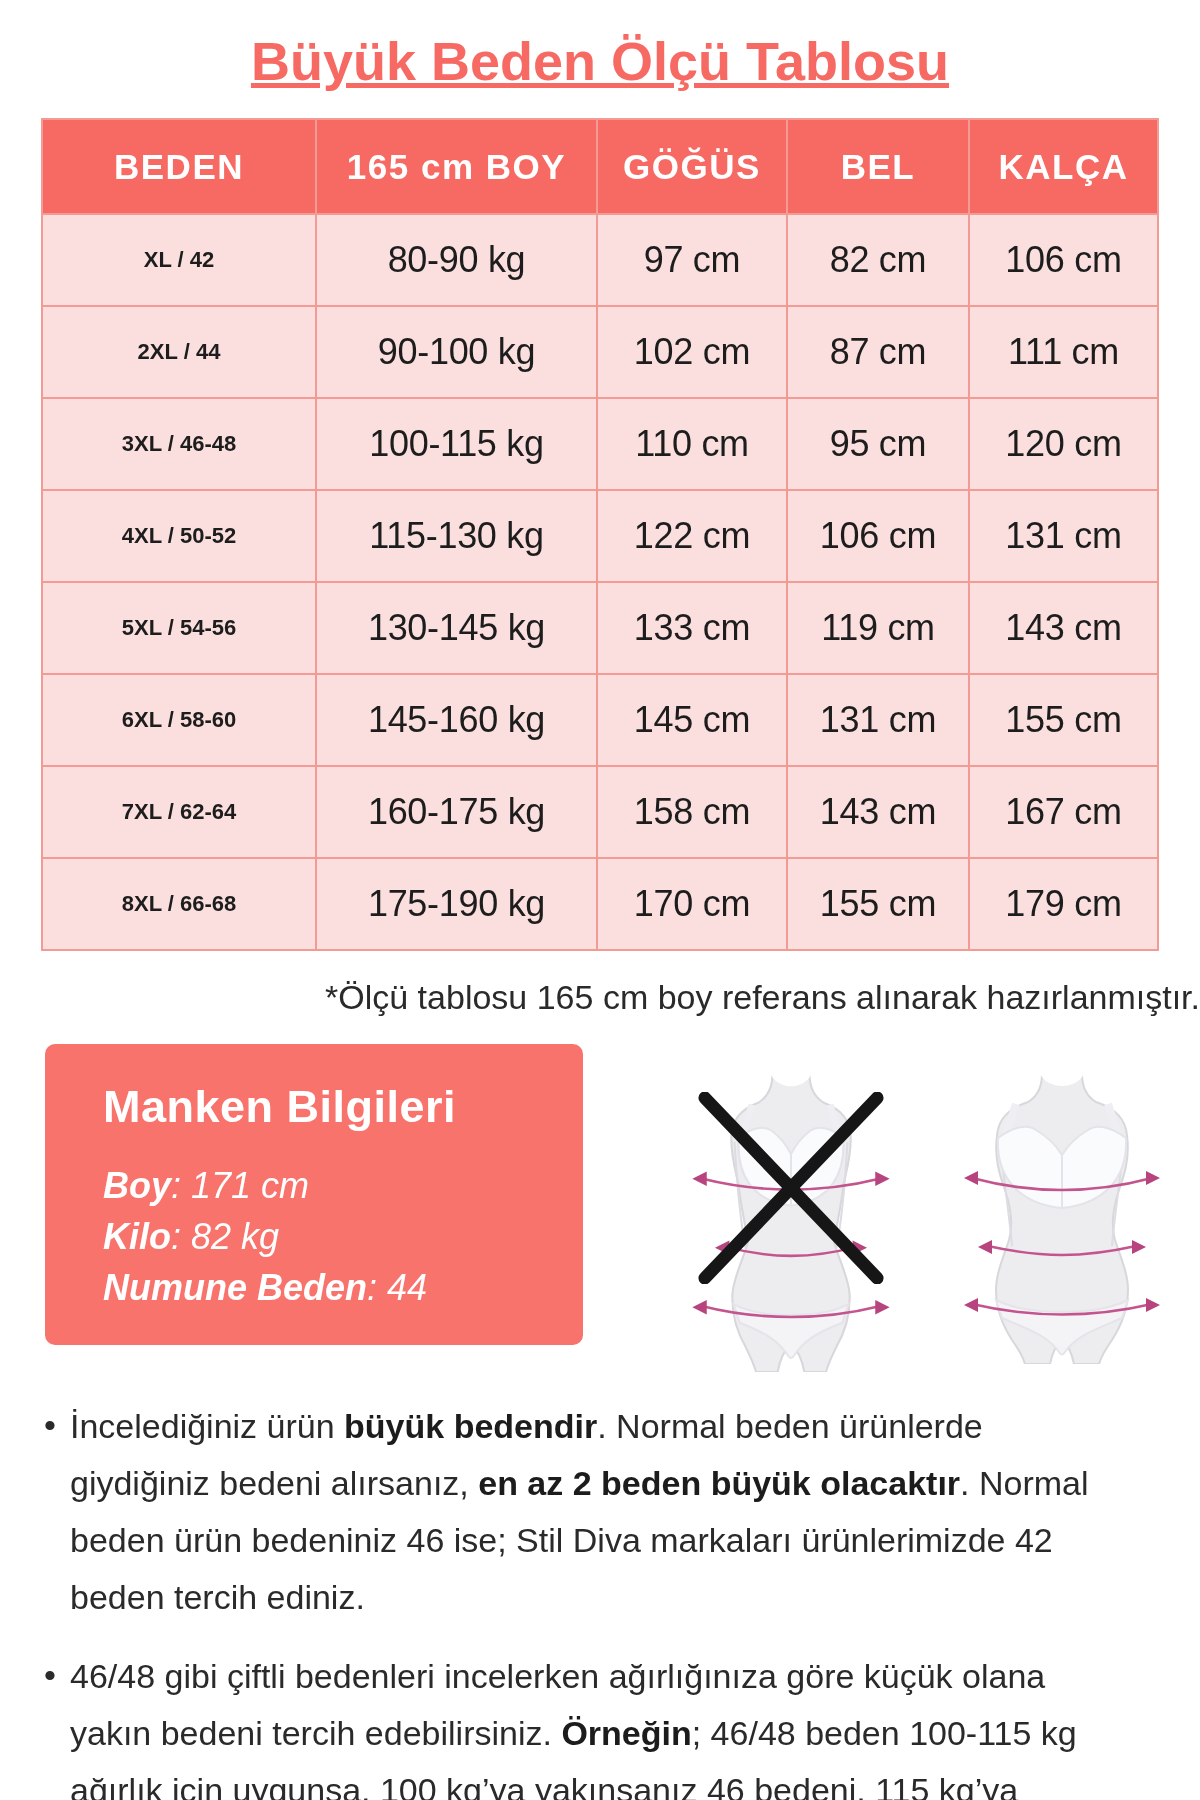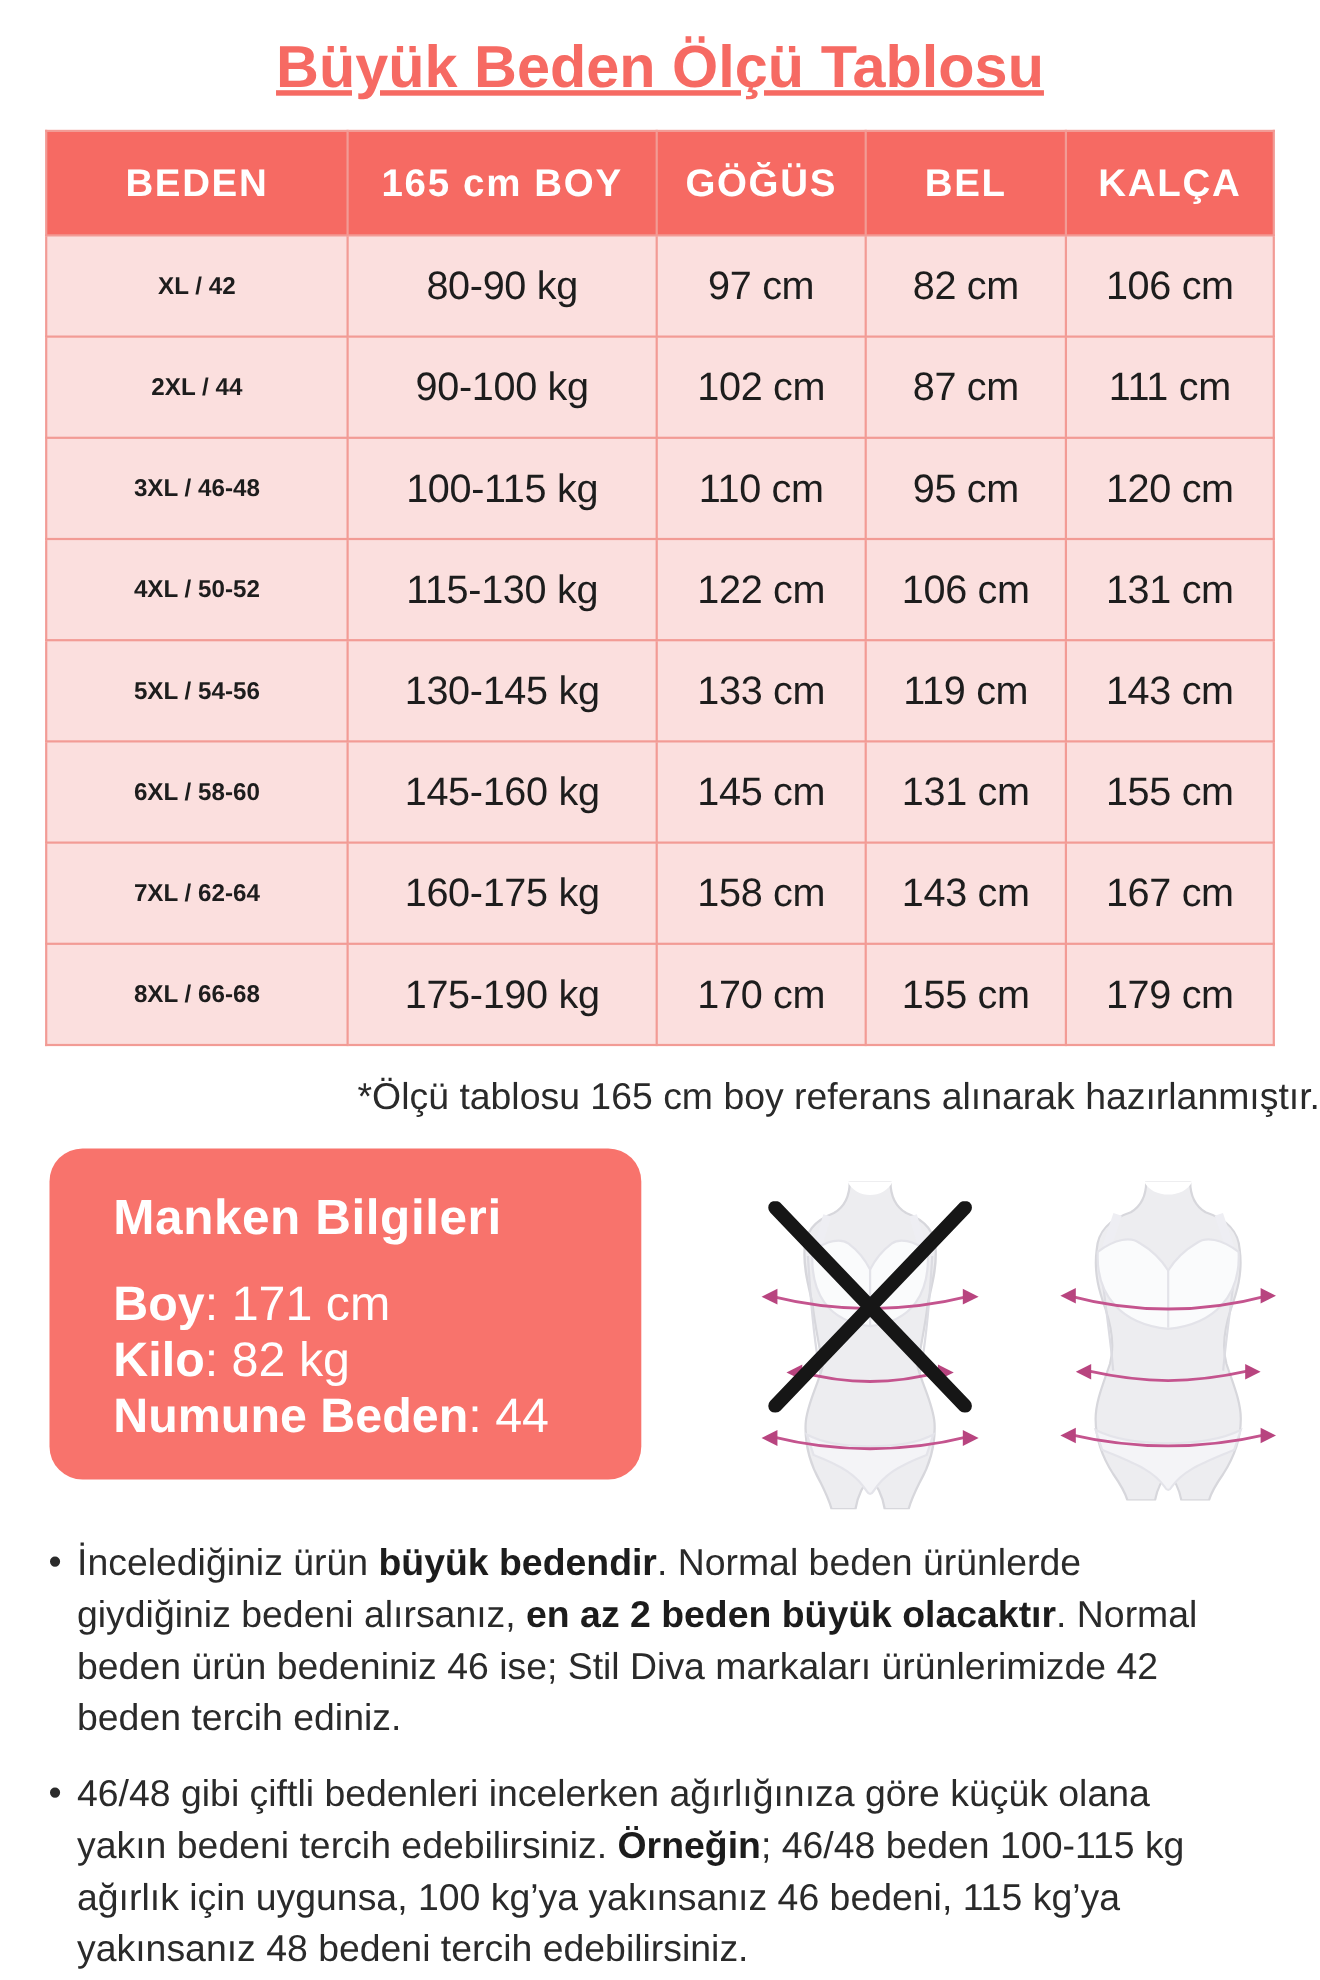--- a/index.html
+++ b/index.html
@@ -32,39 +32,39 @@
   }
   table.size-table td.size{font-weight:700;font-size:22px;letter-spacing:0;}
 
   p.footnote{
     margin:26px 0 0;text-align:right;font-size:34px;line-height:41px;color:#2a2a2a;
   }
 
   .info-row{position:relative;height:332px;margin-top:26px;}
   .model-box{
     position:absolute;left:45px;top:0;width:538px;height:301px;
-    background:var(--coral-card);border-radius:30px;color:#fff;
+    background:var(--coral-card);border-radius:10px;color:#fff;
     padding:38px 30px 0 58px;
   }
   .model-box h2{margin:0 0 28px;font-size:45px;line-height:50px;font-weight:700;letter-spacing:.5px;}
-  .model-line{font-size:44px;line-height:51px;font-weight:400;}
+  .model-line{font-size:36px;line-height:51px;font-weight:400;font-style:italic;}
   .model-line b{font-weight:700;}
 
   .figures{position:absolute;left:630px;top:14px;width:545px;height:318px;}
   .fig{position:absolute;top:16px;}
   .fig.slim{left:58px;width:206px;height:298px;}
   .fig.plus{left:332px;width:200px;height:290px;}
   .xmark{position:absolute;left:64px;top:34px;width:194px;height:192px;}
 
   ul.notes{
     list-style:none;margin:22px 44px 0 46px;padding:0;width:1062px;
   }
   ul.notes li{
     position:relative;padding-left:24px;margin:0 0 22px;
-    font-size:34px;line-height:47px;color:#2a2a2a;
+    font-size:34px;line-height:57px;color:#2a2a2a;
   }
   ul.notes li::before{content:"\2022";position:absolute;left:-2px;top:-1px;}
   ul.notes li b{font-weight:700;color:#1c1c1c;}
 </style>
 </head>
 <body>
 
 <div class="page">
 
   <h1 class="title">Büyük Beden Ölçü Tablosu</h1>

